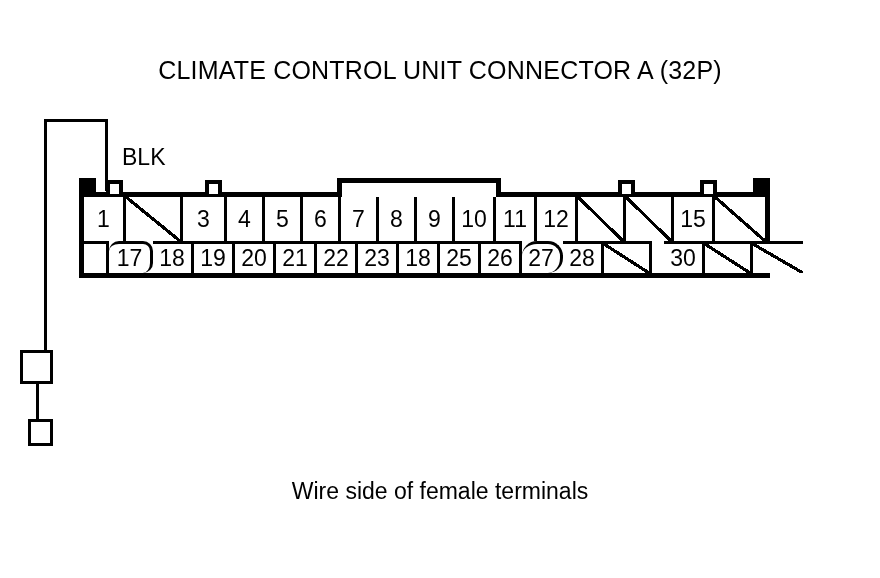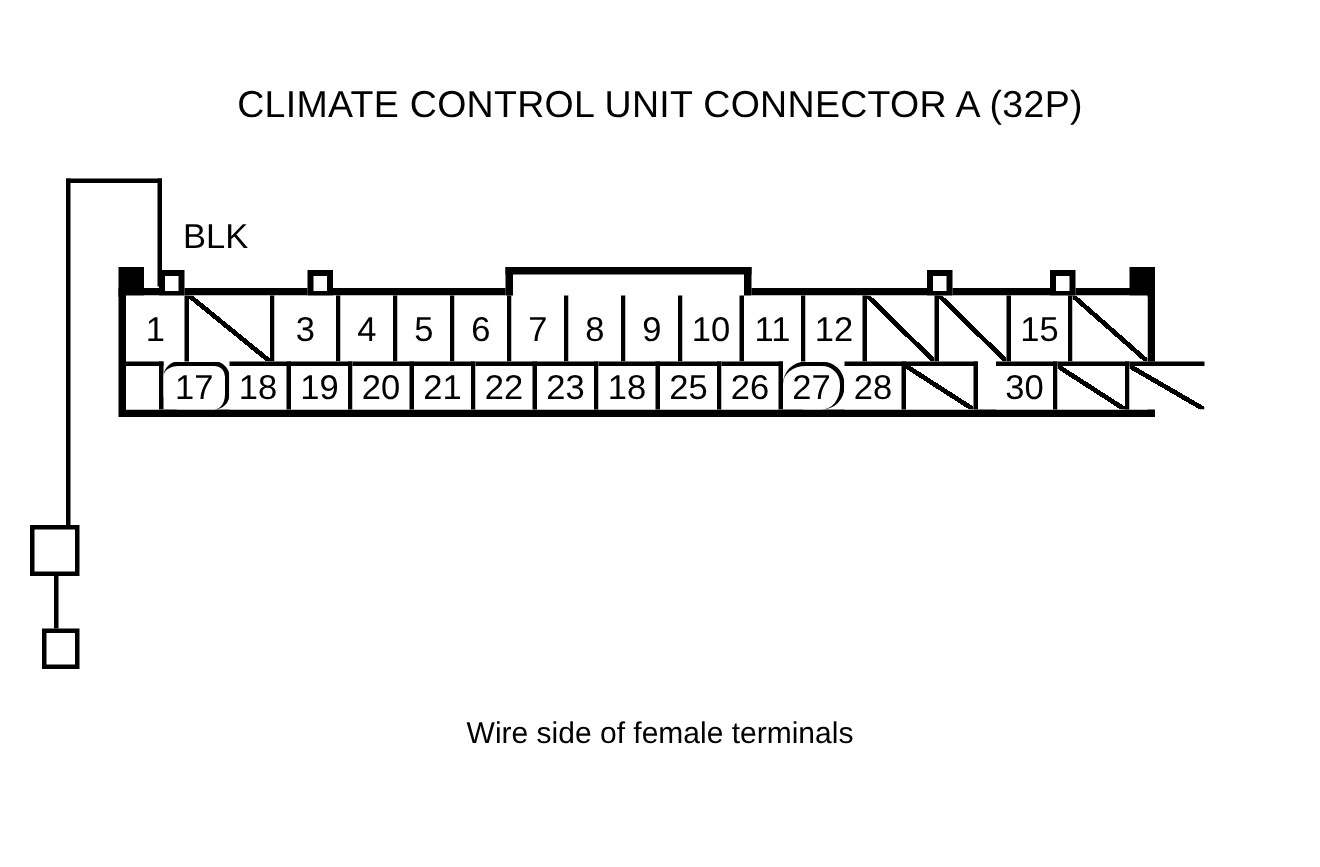--- a/index.html
+++ b/index.html
@@ -30,21 +30,21 @@
     white-space: nowrap;
   }
 
   
   #caption {
     position: absolute;
     left: 0;
     top: 478px;
     width: 880px;
     text-align: center;
-    font-size: 20px;
+    font-size: 23px;
     white-space: nowrap;
   }
 
   
   #wire-label {
     position: absolute;
     left: 122px;
     top: 144px;
     font-size: 23px;
     white-space: nowrap;

